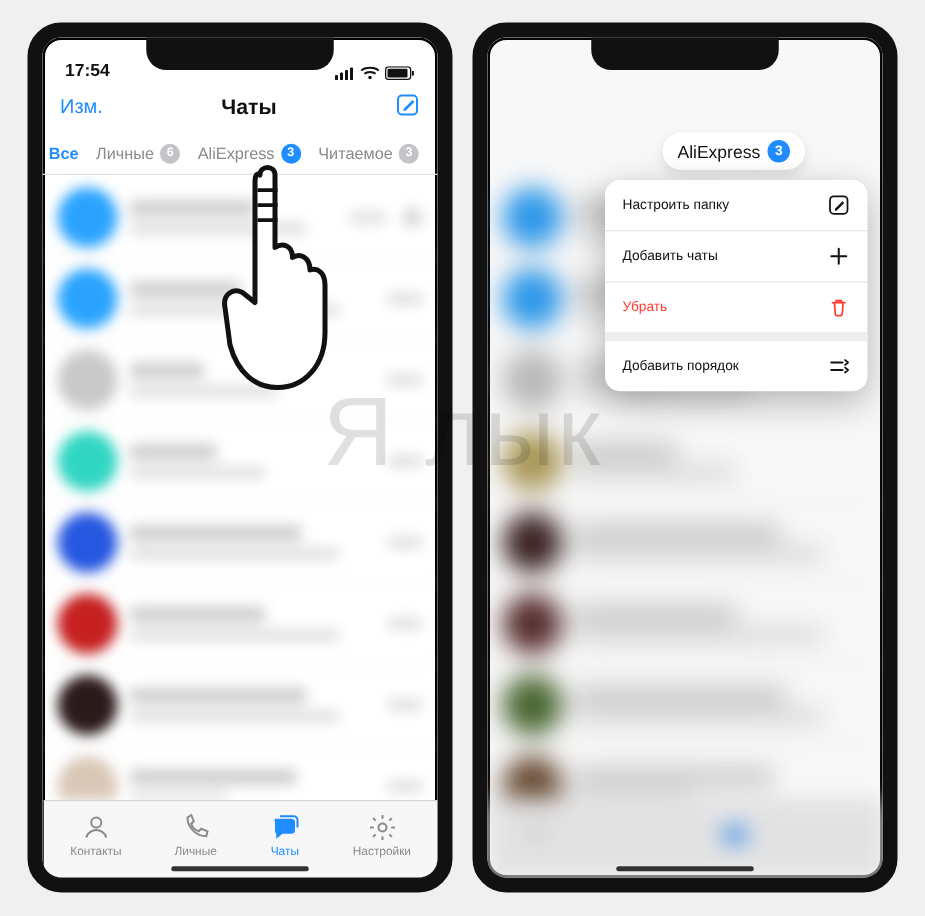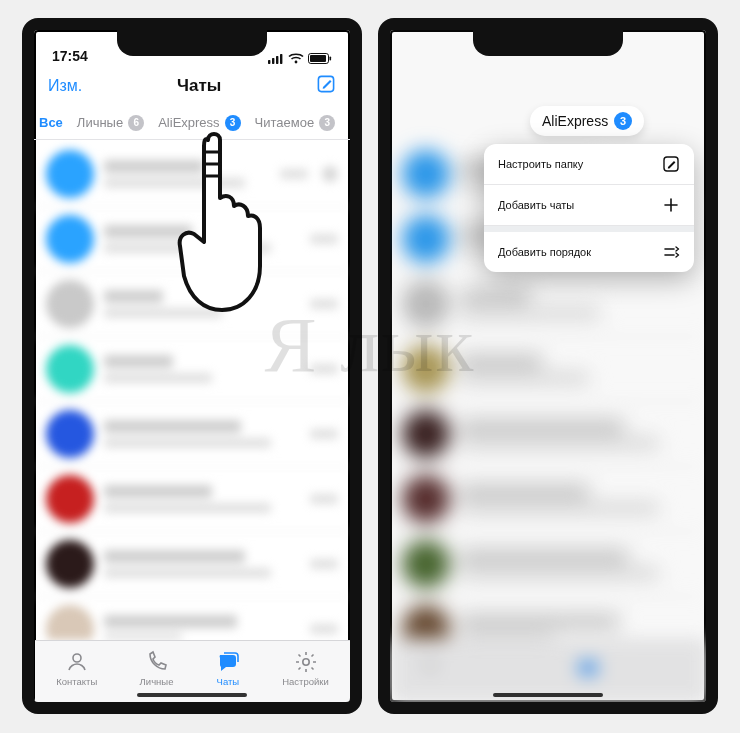--- a/index.html
+++ b/index.html
@@ -1,20 +1,20 @@
 <!DOCTYPE html>
 <html><head>
 <meta charset="utf-8">
 <style>
   * { box-sizing: border-box; margin: 0; padding: 0; font-family: -apple-system, "Helvetica Neue", Helvetica, Arial, sans-serif; }
   html, body { width: 740px; height: 733px; background: #e9e9e9; }
   .stage { position: relative; width: 740px; height: 733px; background: #f0f0f0; overflow: hidden; }
-  .watermark { position: absolute; top: 300px; left: 0; right: 0; text-align: center; font-size: 78px; color: rgba(0,0,0,0.12); letter-spacing: 2px; pointer-events: none; z-index: 50; font-family: Liberation Serif, serif; }
-
-  .phone { position: absolute; top: 18px; width: 340px; height: 696px; border: 12px solid #111; border-radius: 16px; background: #fff; overflow: hidden; box-shadow: 0 0 0 2px #000 inset; }
+  .watermark { position: absolute; top: 300px; left: 0; right: 0; text-align: center; font-size: 78px; color: rgba(0,0,0,0.12); letter-spacing: 2px; pointer-events: none; z-index: 50; font-family: Liberation Sans, sans-serif; }
+
+  .phone { position: absolute; top: 18px; width: 340px; height: 696px; border: 12px solid #111; border-radius: 27px; background: #fff; overflow: hidden; box-shadow: 0 0 0 2px #000 inset; }
   .phone.left  { left: 22px; }
   .phone.right { left: 378px; }
 
   .notch { position: absolute; top: -2px; left: 50%; transform: translateX(-50%); width: 150px; height: 28px; background: #111; border-bottom-left-radius: 16px; border-bottom-right-radius: 16px; z-index: 60; }
 
   
   .statusbar { height: 36px; display:flex; justify-content:space-between; align-items:flex-end; padding: 0 18px 2px; font-size: 14px; font-weight: 600; color:#111; }
   .statusbar .right-icons { display:flex; gap:4px; align-items:center; }
   .sig-icon svg, .wifi-icon svg, .batt-icon svg { display:block; }
 
@@ -347,20 +347,28 @@
         </span>
       </div>
       <div class="mi">
         <span>Добавить чаты</span>
         <span class="mi-icon">
           <svg viewBox="0 0 18 18">
               <path d="M9 3v12M3 9h12" stroke="#111" stroke-width="1.6" stroke-linecap="round"></path>
             </svg>
         </span>
       </div>
+      <div class="mi danger">
+        <span>Убрать</span>
+        <span class="mi-icon">
+          <svg viewBox="0 0 18 18">
+              <path d="M4 5h10M7 5V3.5h4V5M5.5 5l.7 9a1.5 1.5 0 0 0 1.5 1.4h2.6a1.5 1.5 0 0 0 1.5-1.4l.7-9" fill="none" stroke="#ff3b30" stroke-width="1.4" stroke-linecap="round"></path>
+            </svg>
+        </span>
+      </div>
       <div class="mi sep-above">
         <span>Добавить порядок</span>
         <span class="mi-icon">
           <svg viewBox="0 0 18 18">
               <path d="M3 6h9M3 12h9" stroke="#111" stroke-width="1.6" stroke-linecap="round"></path>
               <path d="M14 4l2.5 2L14 8M14 10l2.5 2L14 14" fill="none" stroke="#111" stroke-width="1.3" stroke-linecap="round" stroke-linejoin="round"></path>
             </svg>
         </span>
       </div>
     </div>

